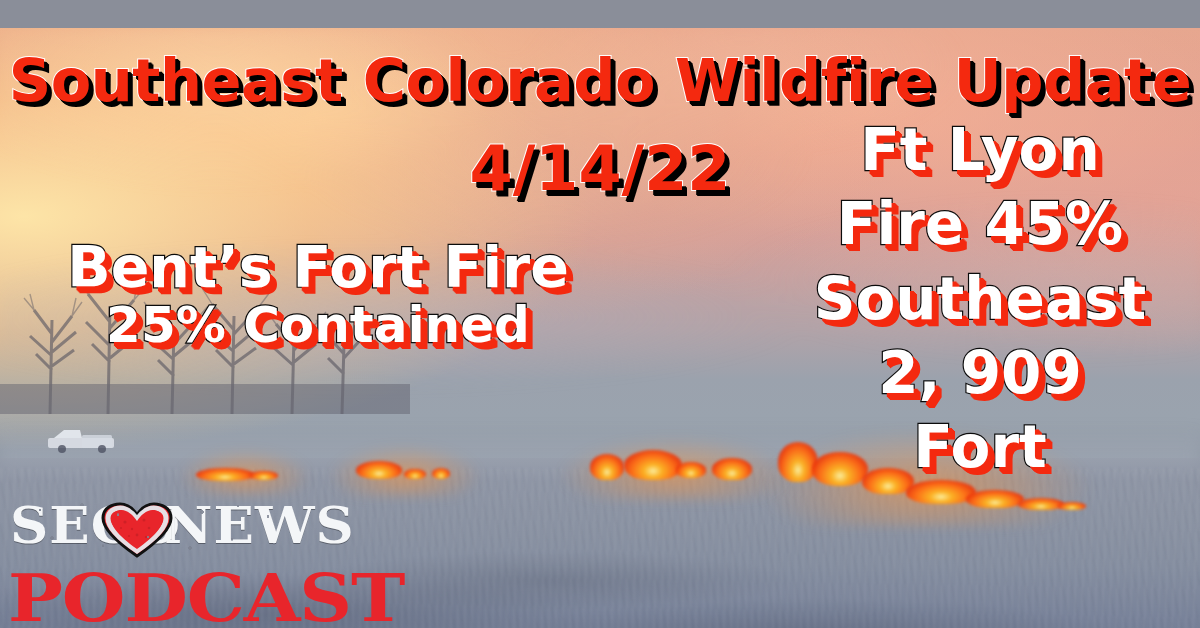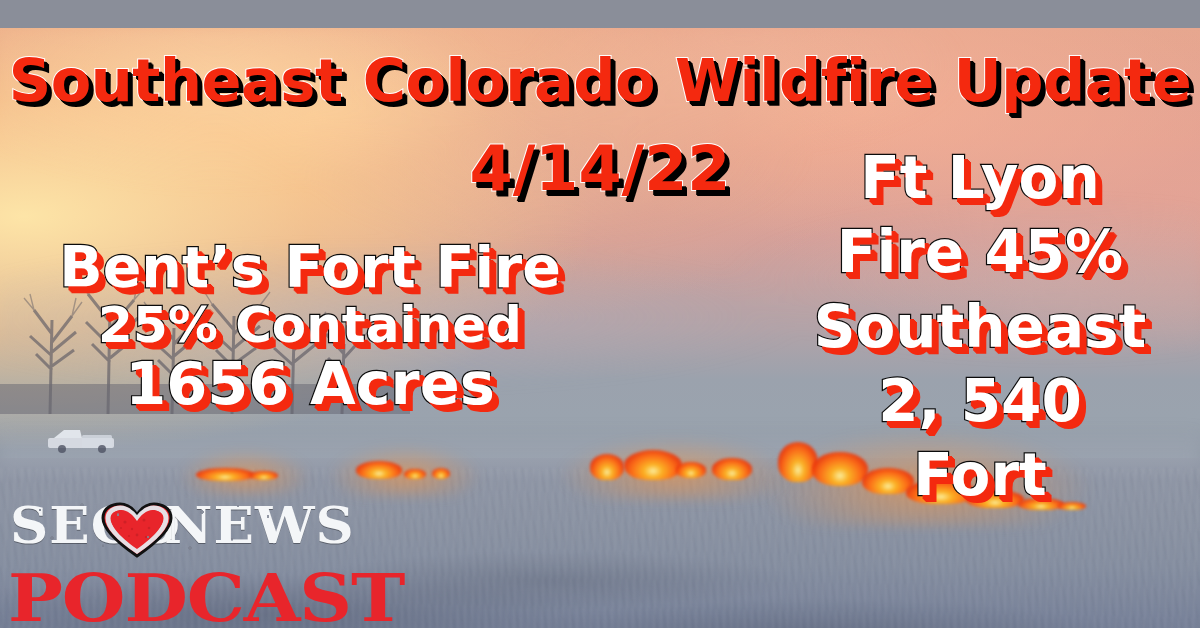--- a/index.html
+++ b/index.html
@@ -137,28 +137,28 @@
     text-shadow:
        7px 7px 0 #f4290f,
        6px 6px 0 #f4290f,
        5px 5px 0 #f4290f,
        4px 4px 0 #f4290f;
     white-space:nowrap;
     line-height:1.04;
   }
 
   
-  #left-block { left:0; width:620px; top:210px; text-align:center; }
+  #left-block { left:8px; width:620px; top:210px; text-align:center; }
   #left-block .line { font-size:58px; }
   #left-block .l1 { font-size:57px; }
   #left-block .l2 { font-size:50px; margin-top:2px; }
   #left-block .l3 { font-size:59px; margin-top:2px; }
 
   
-  #right-block { left:760px; width:440px; top:120px; text-align:center; }
+  #right-block { left:760px; width:440px; top:92px; text-align:center; }
   #right-block .line { font-size:58px; margin-top:14px; }
   #right-block .r1 { margin-top:0; }
 
   
   #logo { position:absolute; left:4px; top:468px; width:300px; height:150px; }
   .logo-row { position:relative; height:62px; }
   .seco, .news {
     position:absolute; top:0;
     font-family:"DejaVu Serif", serif;
     font-weight:bold;
@@ -266,28 +266,27 @@
       <div class="fl" style="left:1058px; top:74px; width:28px; height:8px;"></div>
     </div>
   </div>
 
   <div class="headline">Southeast Colorado Wildfire Update</div>
   <div class="datum">4/14/22</div>
 
   <div class="block" id="left-block">
     <div class="line l1">Bent’s Fort Fire</div>
     <div class="line l2">25% Contained</div>
-    <div class="line l3">1656 Acres</div>
   </div>
 
   <div class="block" id="right-block">
     <div class="line r1">Ft Lyon</div>
     <div class="line">Fire 45%</div>
     <div class="line">Southeast</div>
-    <div class="line">2, 540</div>
+    <div class="line">2, 909</div>
     <div class="line">Fort</div>
   </div>
 
   <div id="logo">
     <div class="logo-row">
       <span class="seco">SECO</span>
       <span class="news">NEWS</span>
       <div class="heart-wrap">
         <svg viewBox="0 0 72 56" width="72" height="56">
           <path d="M36 54 C 10 36, 2 24, 2 16 C 2 6, 11 2, 19 2 C 27 2, 33 8, 36 13 C 39 8, 45 2, 53 2 C 61 2, 70 6, 70 16 C 70 24, 62 36, 36 54 Z" fill="#e8252b" stroke="#111111" stroke-width="3"></path>

